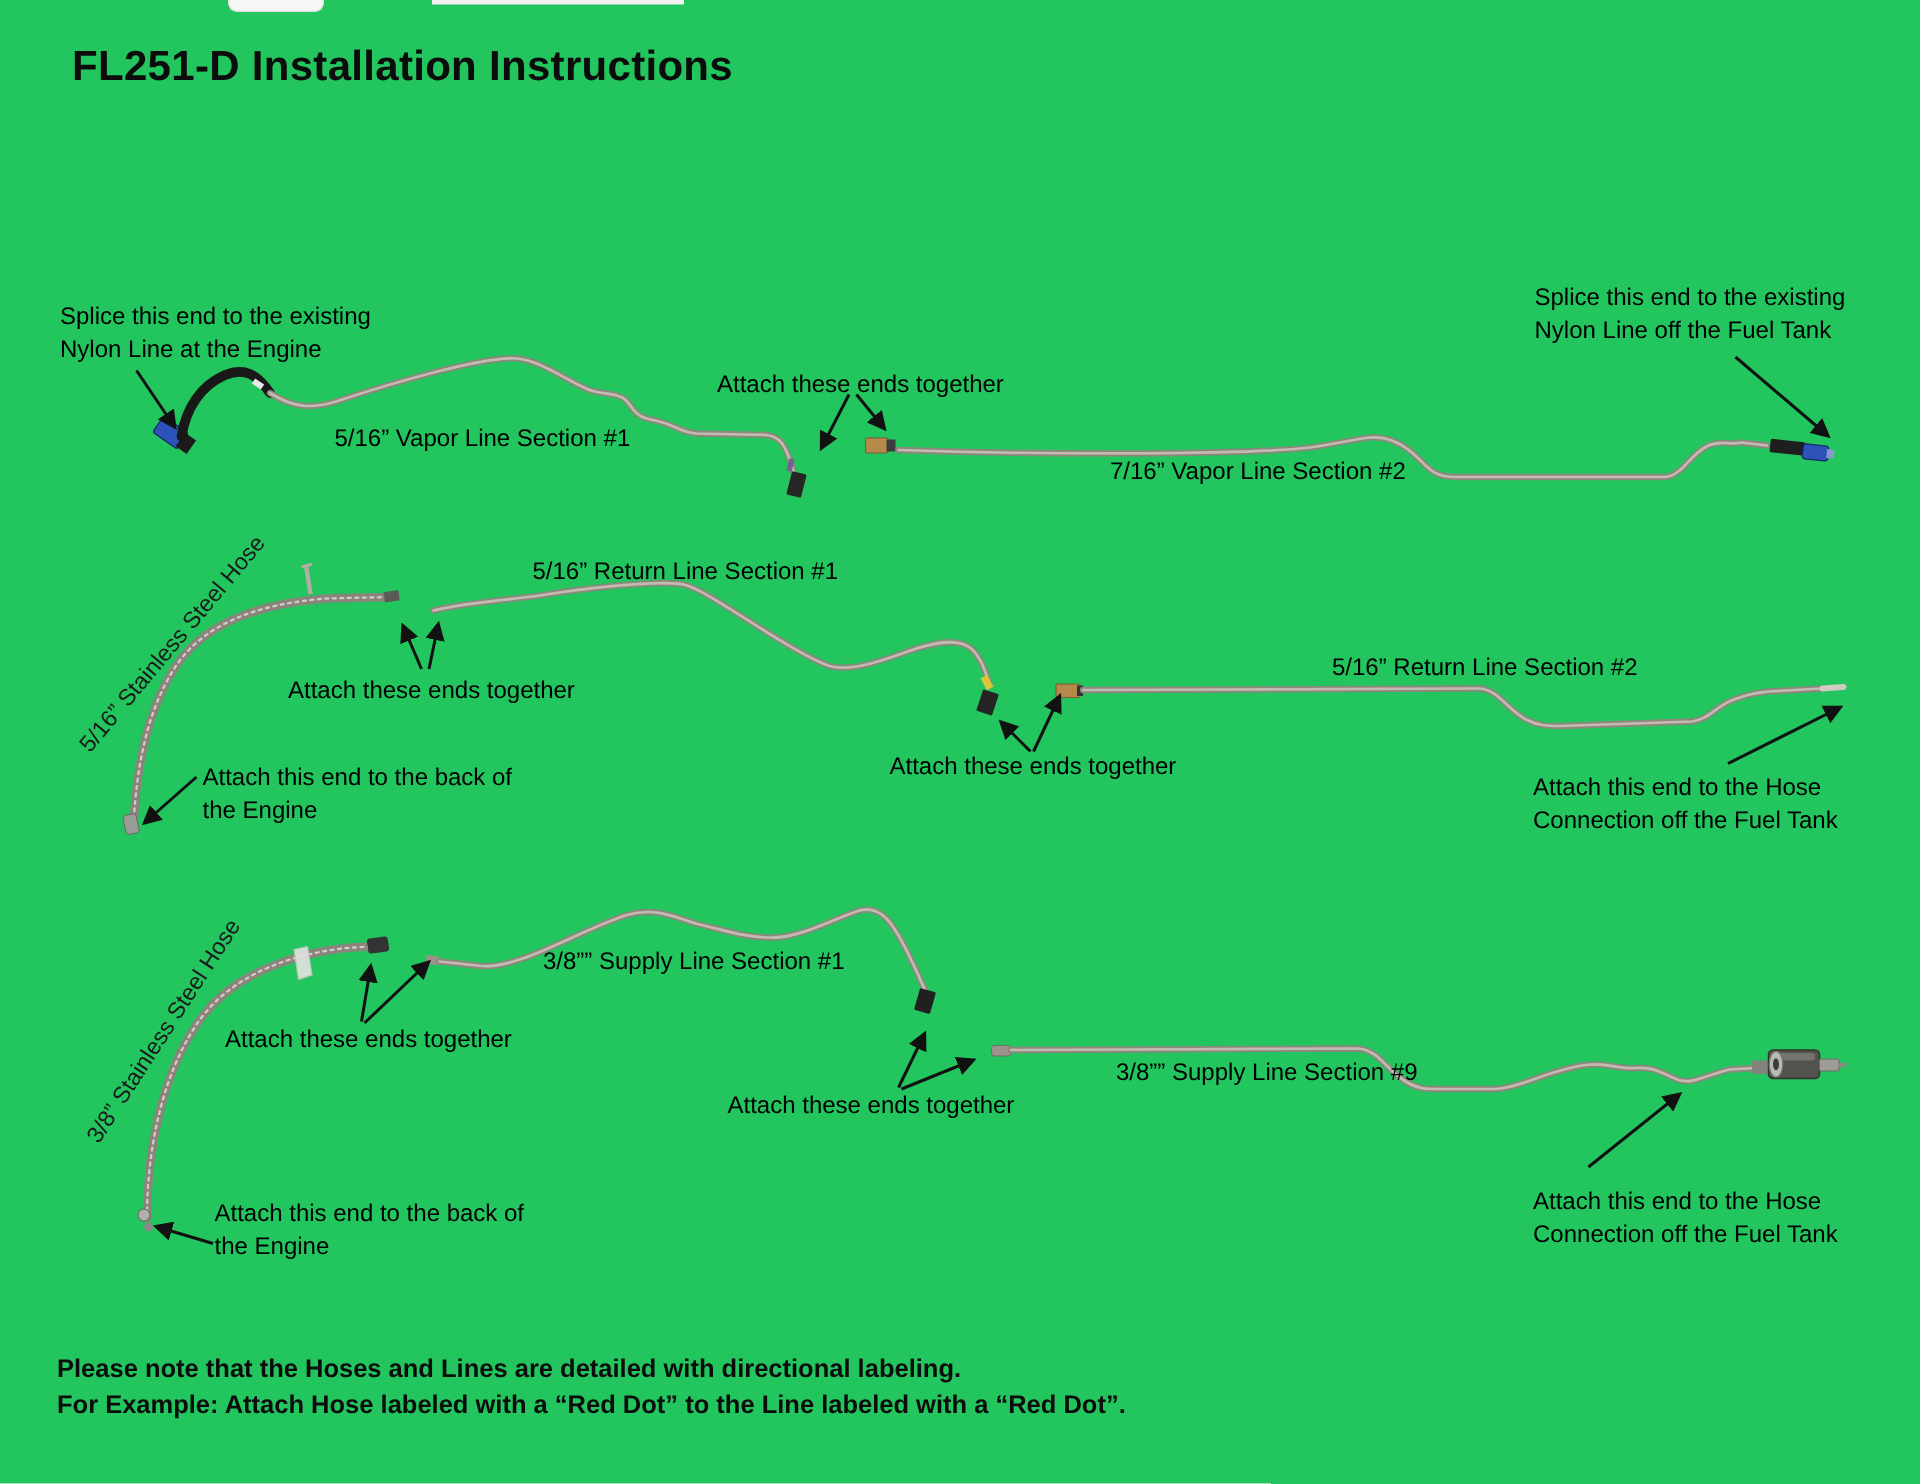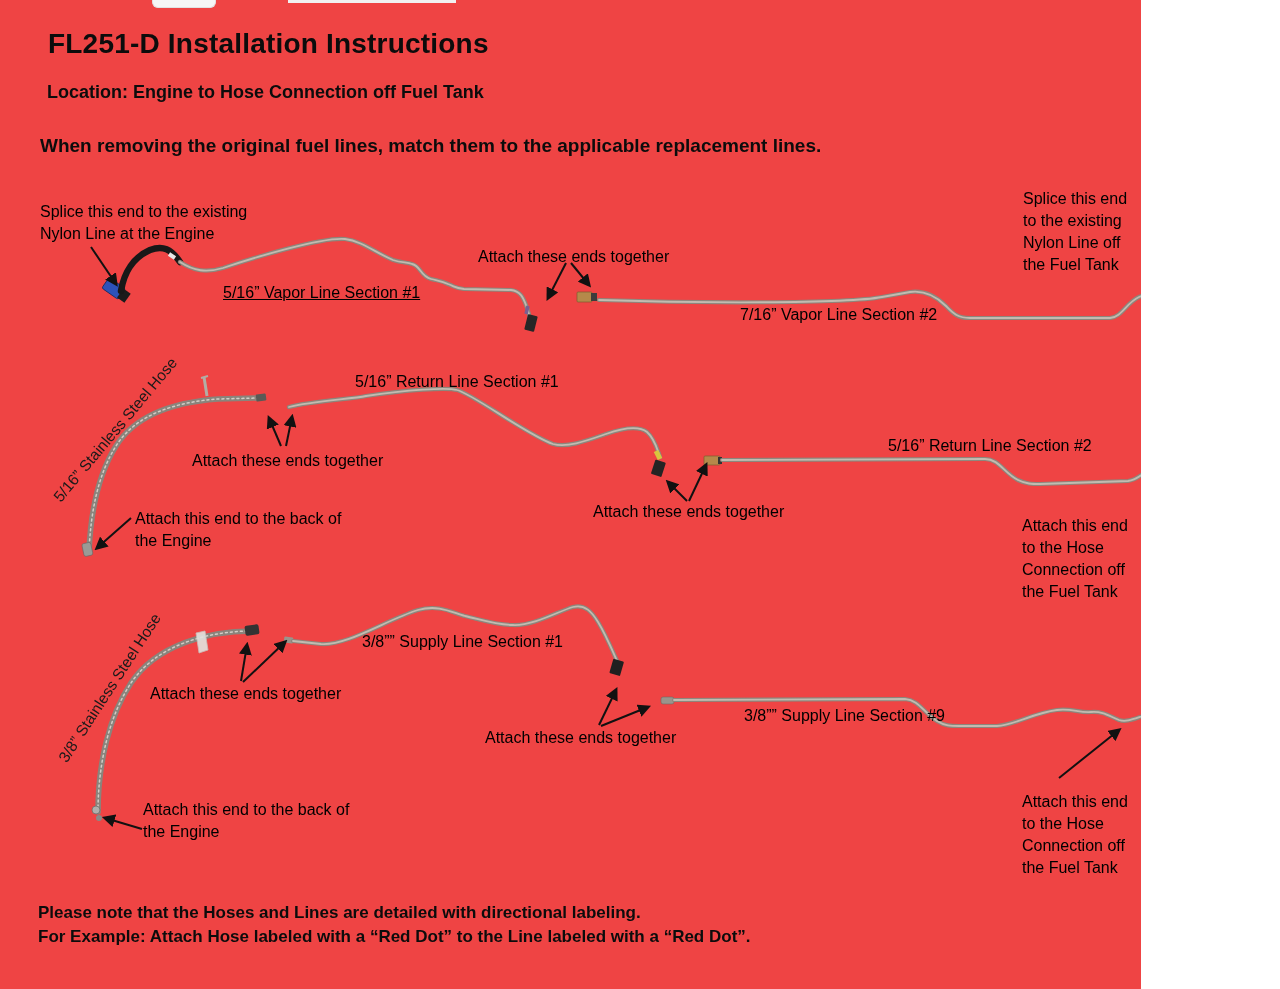--- a/index.html
+++ b/index.html
@@ -1,16 +1,16 @@
 <!DOCTYPE html>
 <html><head>
 <meta charset="utf-8">
 <style>
   html,body{margin:0;padding:0;background:#fff;}
-  .page{position:relative;width:1141px;height:989px;background:#ef4444;overflow:hidden;
+  .page{position:relative;width:1280px;height:989px;background:#22c55e;overflow:hidden;
         font-family:"Liberation Sans",sans-serif;color:#0c0c0c;}
   .hdr-title{position:absolute;left:48px;top:28px;font-size:28px;font-weight:bold;letter-spacing:.2px;}
   .hdr-loc{position:absolute;left:47px;top:82px;font-size:18px;font-weight:bold;}
   .hdr-note{position:absolute;left:40px;top:135px;font-size:19px;font-weight:bold;}
   .ftr{position:absolute;left:38px;font-size:17px;font-weight:bold;line-height:24px;}
   .lbl{position:absolute;font-size:16px;line-height:22px;white-space:pre-line;color:#000;}
   .lbl-rot{position:absolute;font-size:15.5px;color:#1a1a1a;white-space:nowrap;transform-origin:0 0;}
   .rot516{left:50px;top:494px;transform:rotate(-50deg);}
   .rot38{left:55px;top:756px;transform:rotate(-57deg);}
   svg{position:absolute;left:0;top:0;}
@@ -25,22 +25,20 @@
 </style>
 </head>
 <body>
 
 <div class="page">
 
   <div class="artifact1"></div>
   <div class="artifact2"></div>
 
   <div class="hdr-title">FL251-D Installation Instructions</div>
-  <div class="hdr-loc">Location: Engine to Hose Connection off Fuel Tank</div>
-  <div class="hdr-note">When removing the original fuel lines, match them to the applicable replacement lines.</div>
 
   <svg width="1280" height="989" viewBox="0 0 1280 989">
     <defs>
       <marker id="ah" viewBox="0 0 10 10" refX="7.5" refY="5" markerWidth="6.5" markerHeight="6.5" orient="auto">
         <path d="M0,0 L10,5 L0,10 Z" fill="#111"></path>
       </marker>
     </defs>
 
     <g>
       <g transform="rotate(35 115 290)">
@@ -152,21 +150,21 @@
       <path class="arw" marker-end="url(#ah)" d="M243,682 L285,642"></path>
       <path class="arw" marker-end="url(#ah)" d="M142,829 L105,818"></path>
       <path class="arw" marker-end="url(#ah)" d="M599,725 L616,690"></path>
       <path class="arw" marker-end="url(#ah)" d="M601,726 L648,707"></path>
       <path class="arw" marker-end="url(#ah)" d="M1059,778 L1119,730"></path>
     </g>
   </svg>
 
   <div class="lbl" style="left:40px;top:201px;">Splice this end to the existing
 Nylon Line at the Engine</div>
-  <div class="lbl" style="left:223px;top:282px;text-decoration:underline;">5/16” Vapor Line Section #1</div>
+  <div class="lbl" style="left:223px;top:282px;">5/16” Vapor Line Section #1</div>
   <div class="lbl" style="left:478px;top:246px;">Attach these ends together</div>
   <div class="lbl" style="left:740px;top:304px;">7/16” Vapor Line Section #2</div>
   <div class="lbl" style="left:1023px;top:188px;">Splice this end to the existing
 Nylon Line off the Fuel Tank</div>
 
   <div class="lbl-rot rot516">5/16” Stainless Steel Hose</div>
   <div class="lbl" style="left:355px;top:371px;">5/16” Return Line Section #1</div>
   <div class="lbl" style="left:192px;top:450px;">Attach these ends together</div>
   <div class="lbl" style="left:135px;top:508px;">Attach this end to the back of
 the Engine</div>

